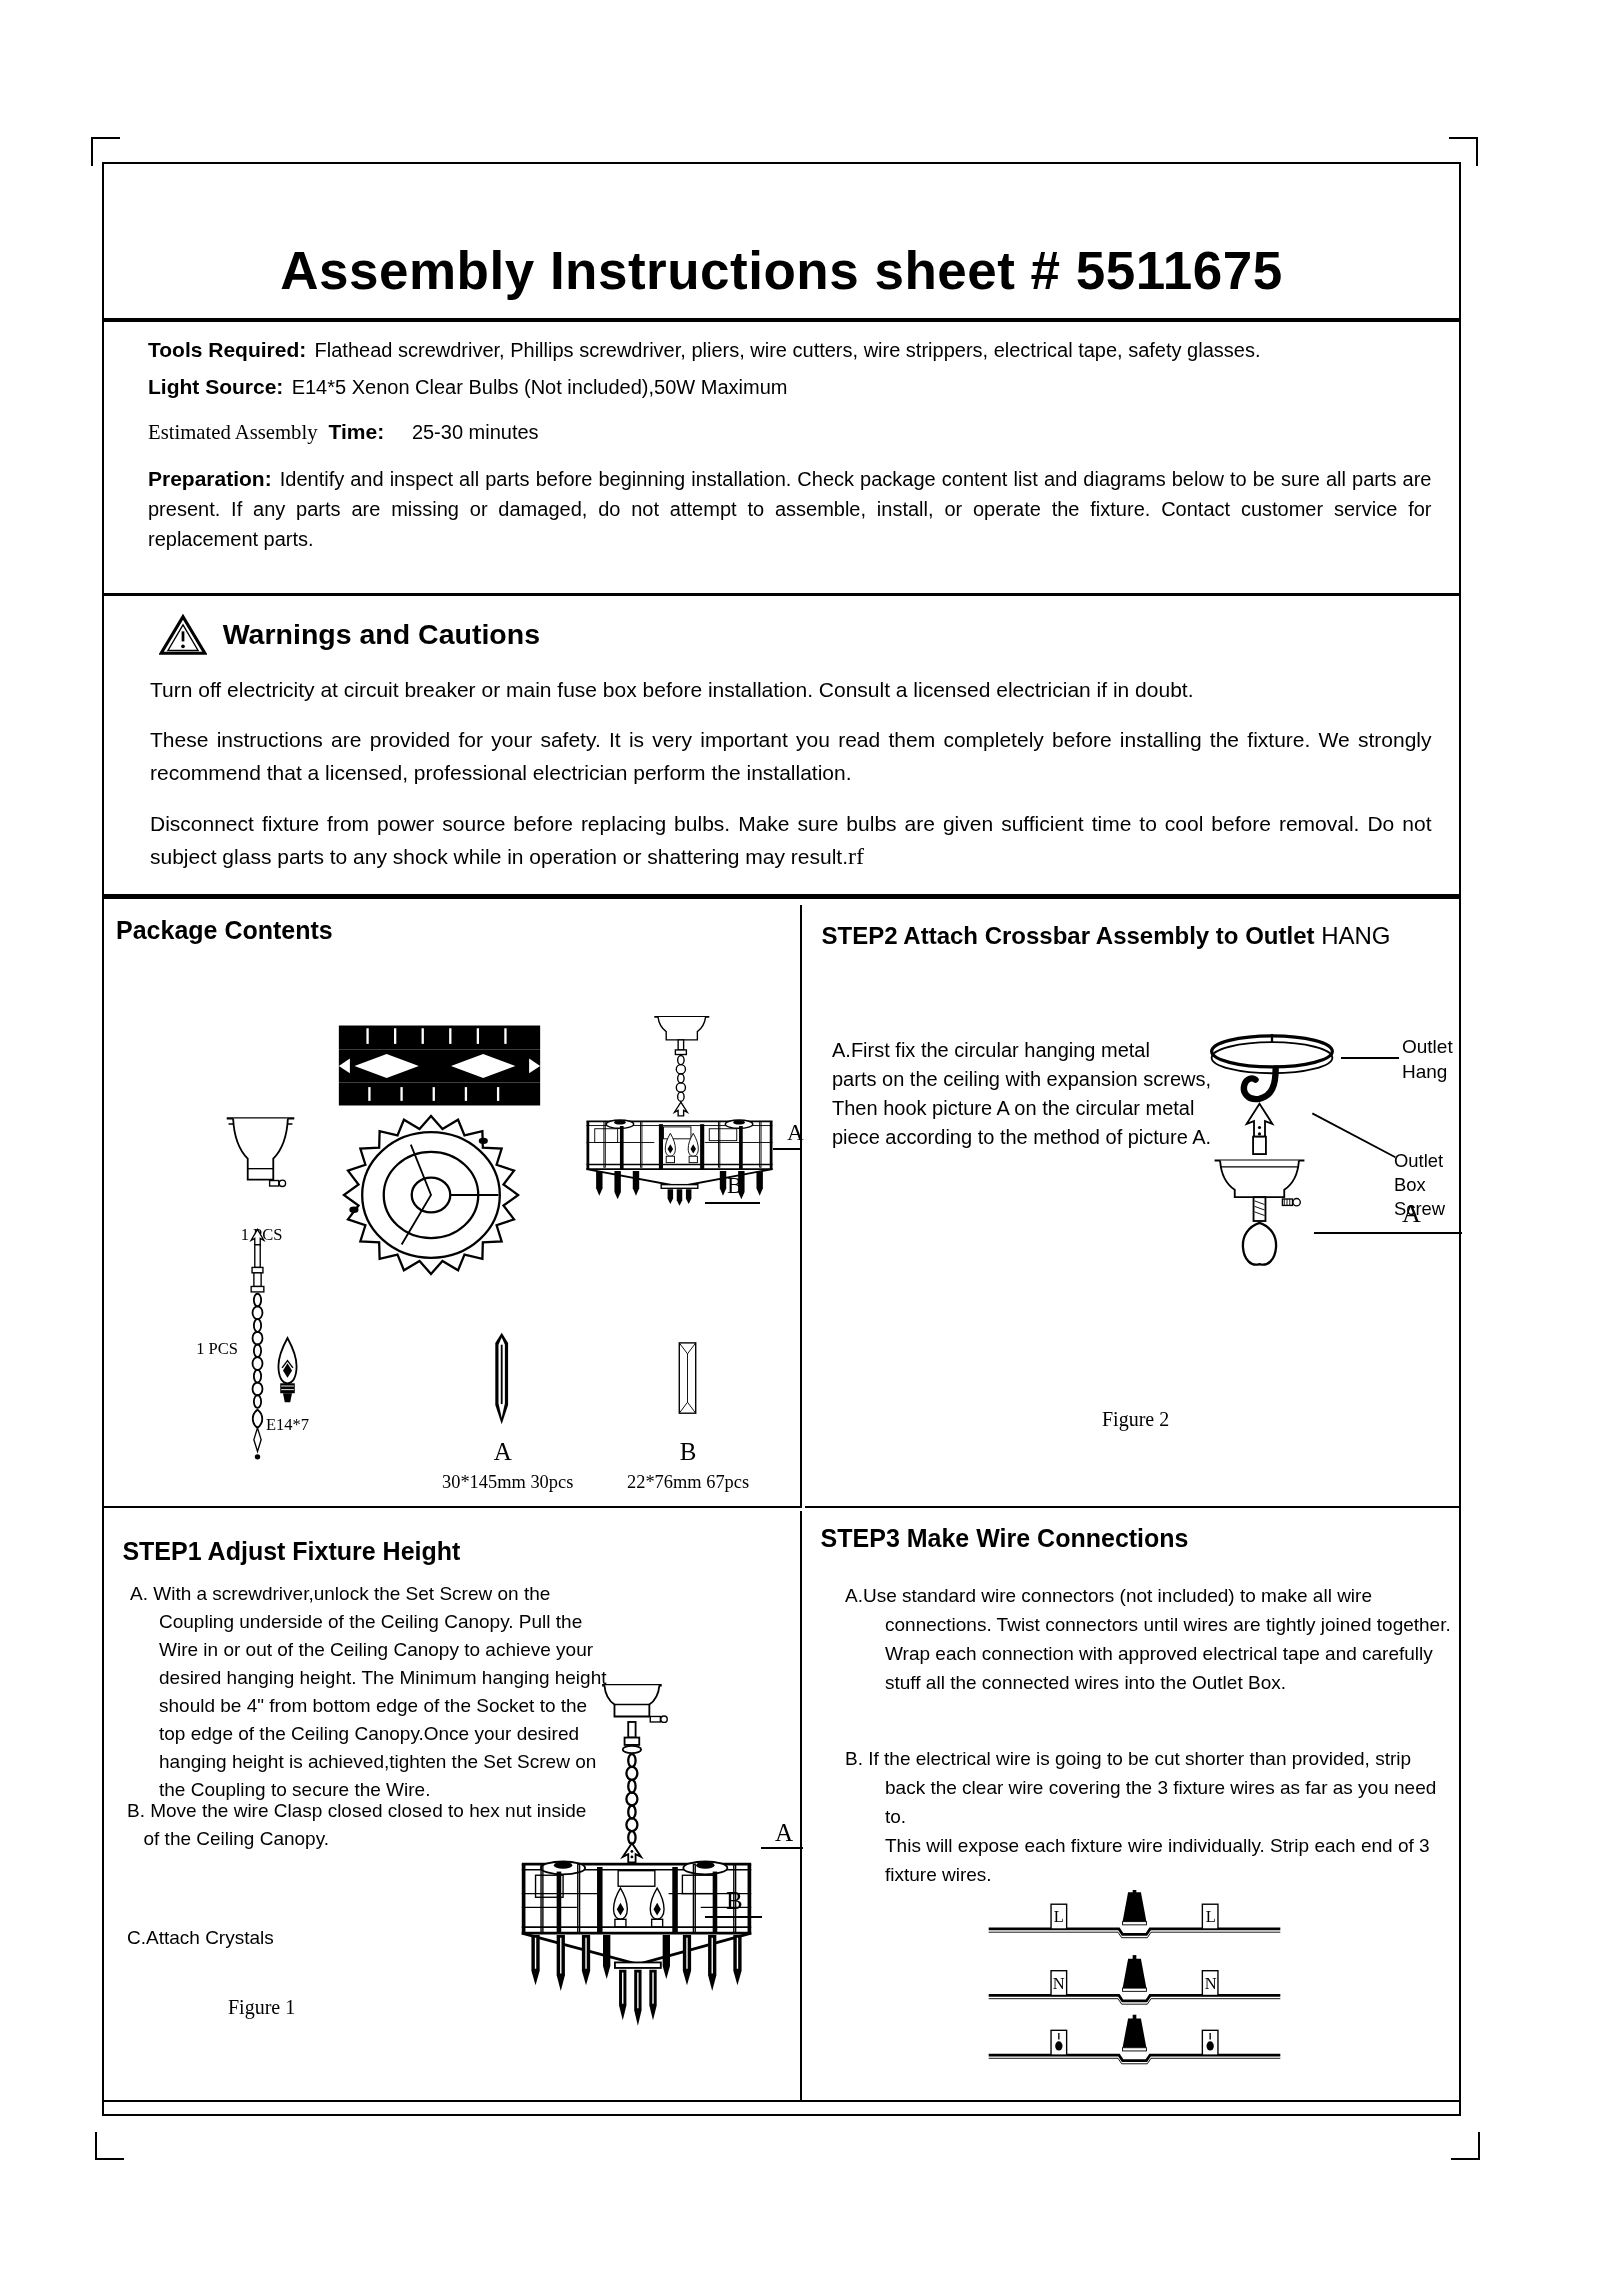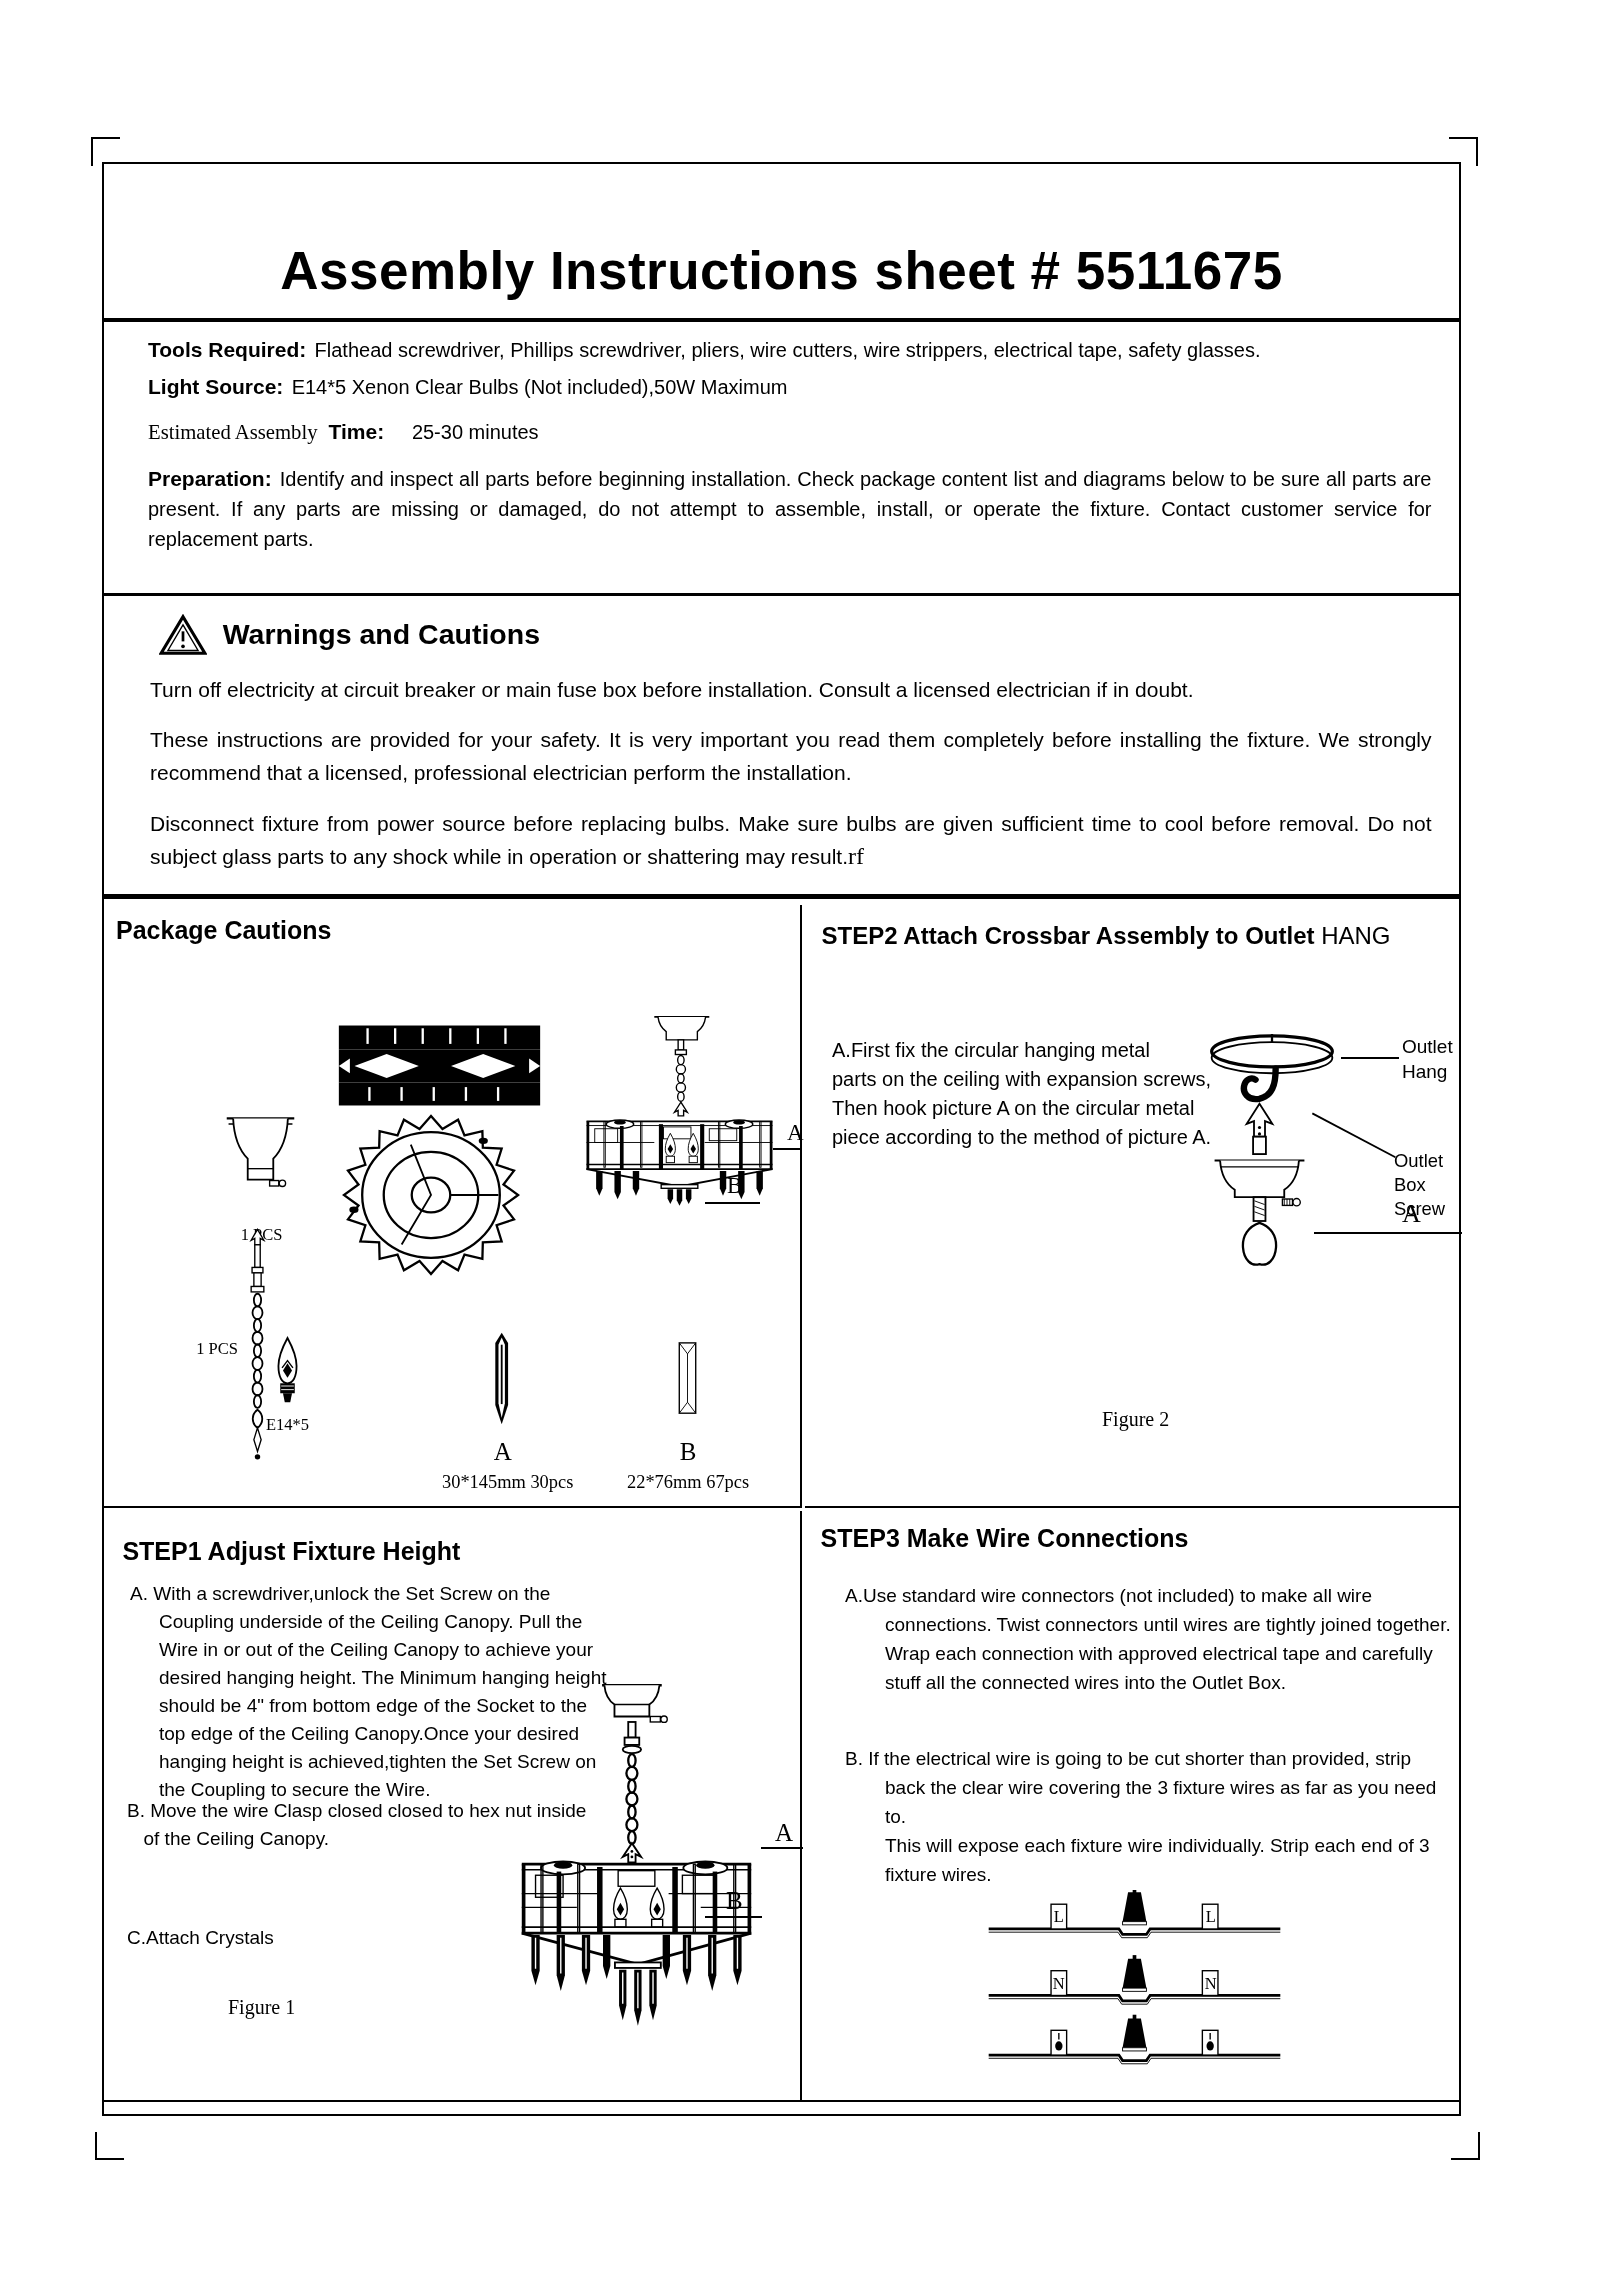--- a/index.html
+++ b/index.html
@@ -94,21 +94,21 @@
       <div class="just" style="margin-top:17.4px;">Turn off electricity at circuit breaker or main fuse box before installation. Consult a licensed electrician if in doubt.</div>
       <div class="just" style="margin-top:16.5px;">These instructions are provided for your safety. It is very important you read them completely before installing the fixture. We strongly recommend that a licensed, professional electrician perform the installation.</div>
       <div class="just" style="margin-top:18.4px;">
         <span>Disconnect fixture from power source before replacing bulbs. Make sure bulbs are given sufficient time to cool before removal. Do not subject glass parts to any shock while in operation or shattering may result.</span><span class="serif" style="font-size:24px;">rf</span>
       </div>
     </div>
 
     <div class="grid">
 
       <div class="cell cellTL">
-        <div class="abs panelhead" style="left:12px;top:11px;">Package Cautions</div>
+        <div class="abs panelhead" style="left:12px;top:11px;">Package Contents</div>
 
         <div class="abs" style="left:120px;top:207px;">
           <svg width="73" height="96" viewBox="0 0 160 210">
             <path d="M6 14 H154" stroke="#000" stroke-width="5"></path>
             <path d="M10 26 H150" stroke="#000" stroke-width="3"></path>
             <path d="M20 14 C22 56 34 84 52 102 L52 148 H108 L108 102 C126 84 138 56 140 14" fill="#fff" stroke="#000" stroke-width="4"></path>
             <path d="M52 124 H108" stroke="#000" stroke-width="3"></path>
             <rect x="100" y="150" width="20" height="12" fill="none" stroke="#000" stroke-width="3"></rect>
             <circle cx="128" cy="156" r="7" fill="none" stroke="#000" stroke-width="3"></circle>
           </svg>
@@ -251,21 +251,21 @@
         <div class="abs" style="left:169px;top:430px;">
           <svg width="29" height="73" viewBox="0 0 64 160">
             <path d="M32 6 C44 28 52 46 52 68 C52 92 44 106 32 106 C20 106 12 92 12 68 C12 46 20 28 32 6 Z" fill="#fff" stroke="#000" stroke-width="4"></path>
             <path d="M20 72 L32 56 L44 72" fill="none" stroke="#000" stroke-width="3"></path>
             <path d="M32 62 l10 16 l-10 16 l-10 -16 Z" fill="#000"></path>
             <rect x="16" y="106" width="32" height="22" fill="#000"></rect>
             <path d="M18 112 H46 M18 120 H46" stroke="#fff" stroke-width="2"></path>
             <polygon points="22,128 42,128 38,148 26,148" fill="#000"></polygon>
           </svg>
         </div>
-        <div class="abs smlabel" style="left:158px;top:510px;width:51px;">E14*5</div>
+        <div class="abs smlabel" style="left:158px;top:510px;width:51px;">E14*7</div>
 
         <div class="abs" style="left:389px;top:426px;">
           <svg width="17.4" height="95" viewBox="0 0 38 208">
             <polygon points="19,4 33,26 33,162 19,204 5,162 5,26" fill="#000"></polygon>
             <polygon points="19,14 26,30 26,158 19,190 12,158 12,30" fill="#fff"></polygon>
             <rect x="17" y="30" width="4" height="130" fill="#000"></rect>
           </svg>
         </div>
         <div class="abs callout" style="left:385px;top:533px;width:27.5px;text-align:center;">A</div>
         <div class="abs speclabel" style="left:338px;top:567px;">30*145mm 30pcs</div>

